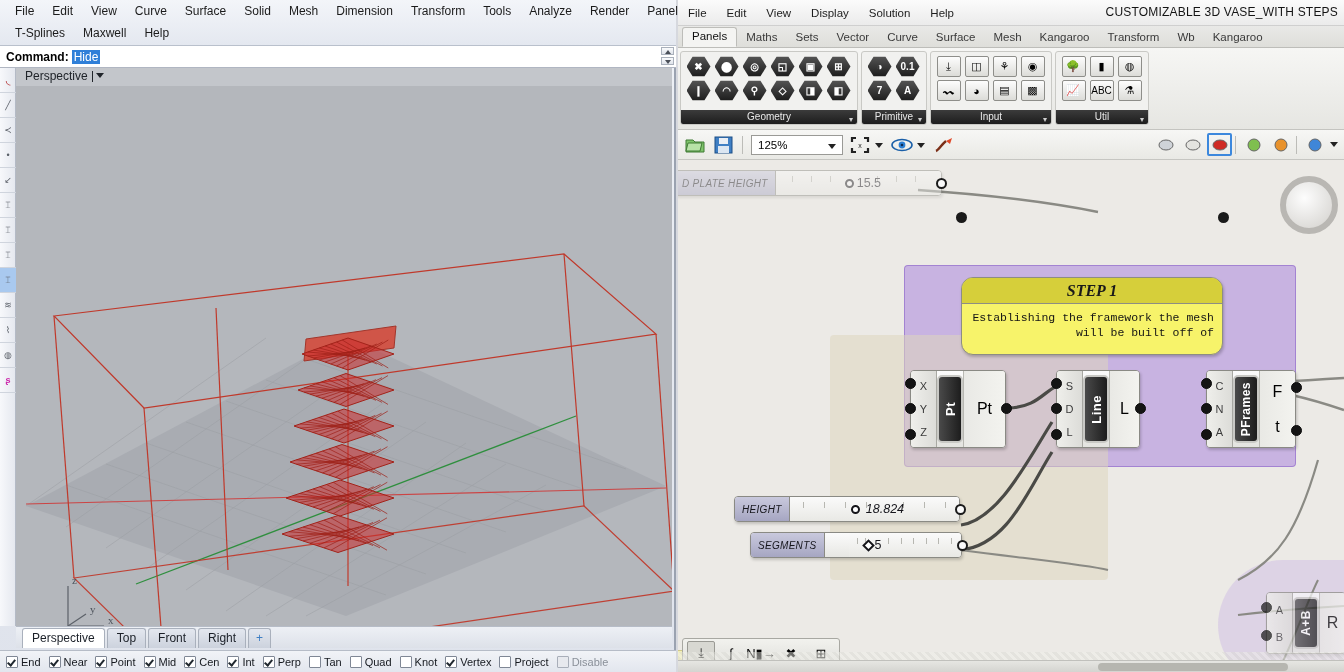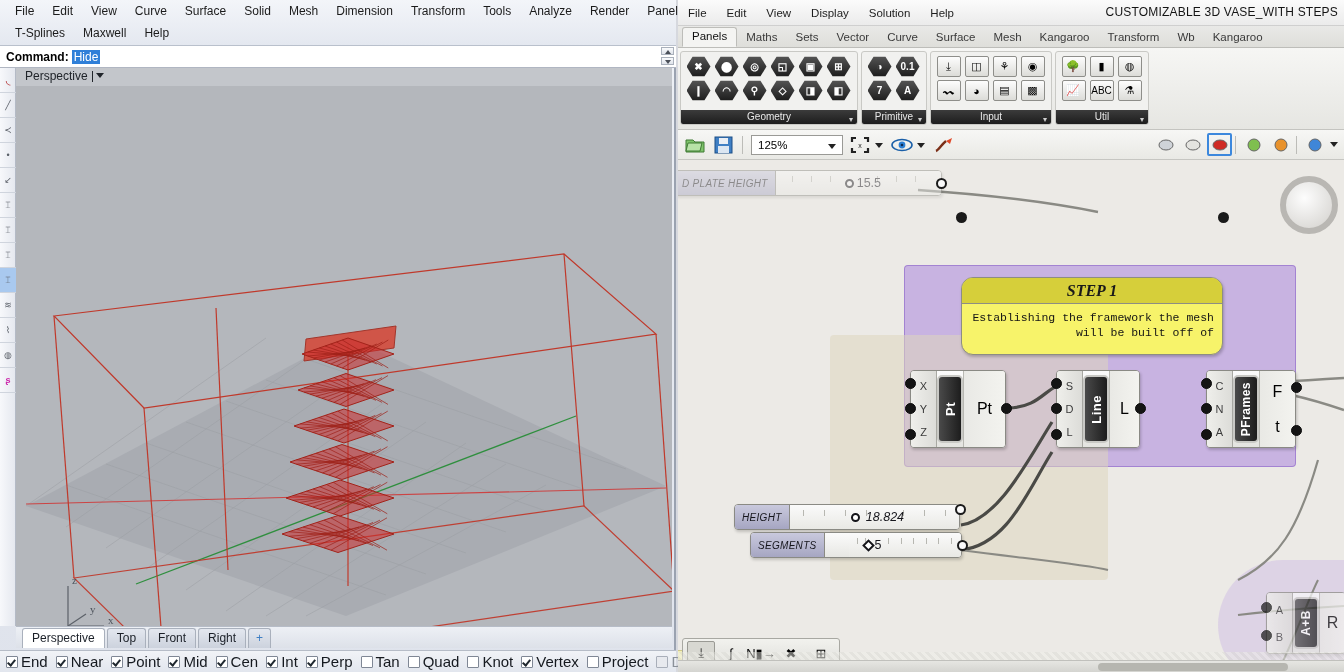--- a/index.html
+++ b/index.html
@@ -110,21 +110,21 @@
   .osnap .cb {
     width: 12px; height: 12px; border: 1px solid #7f8795; background: #fff;
     margin-right: 3px; position: relative; border-radius: 1px;
   }
   .osnap .cb.on::after {
     content:""; position:absolute; left:2px; top:5px; width:3px;height:6px;
     border-right:2px solid #20282f; border-bottom:2px solid #20282f;
     transform: rotate(40deg); top: 1px;
   }
   .osnap .cb.dim { background: #e7e9ee; border-color:#a8aeb9; }
-  .osnap .tx { font-size: 15px; color: #15191f; }
+  .osnap .tx { font-size: 11px; color: #15191f; }
   .osnap .tx.dim { color: #8a9099; }
 
   
   #gh {
     position: absolute; left: 678px; top: 0; width: 666px; height: 672px;
     background: #efeeea; overflow: hidden;
   }
   .gh-menubar {
     position: absolute; left: 0; top: 0; width: 666px; height: 26px;
     background: linear-gradient(#fbfbfb,#ebebeb);
@@ -976,21 +976,21 @@
           <span class="pn">F</span>
           <span class="pn">t</span>
         </div>
       </div>
       <div class="nub" style="left:523px; top:218px;"></div>
       <div class="nub" style="left:523px; top:243px;"></div>
       <div class="nub" style="left:523px; top:269px;"></div>
       <div class="nub" style="left:613px; top:222px;"></div>
       <div class="nub" style="left:613px; top:265px;"></div>
 
-      <div class="slider" style="left:56px; top:336px; width:226px;margin-top:8px;">
+      <div class="slider" style="left:56px; top:336px; width:226px;">
         <div class="slab">HEIGHT</div>
         <div class="strack">
           <div class="ticks">
             <i style="left:6%"></i>
               <i style="left:19%"></i>
               <i style="left:32%"></i>
               <i style="left:45%"></i>
               <i style="left:68%"></i>
               <i style="left:81%"></i>
               <i style="left:94%"></i>

